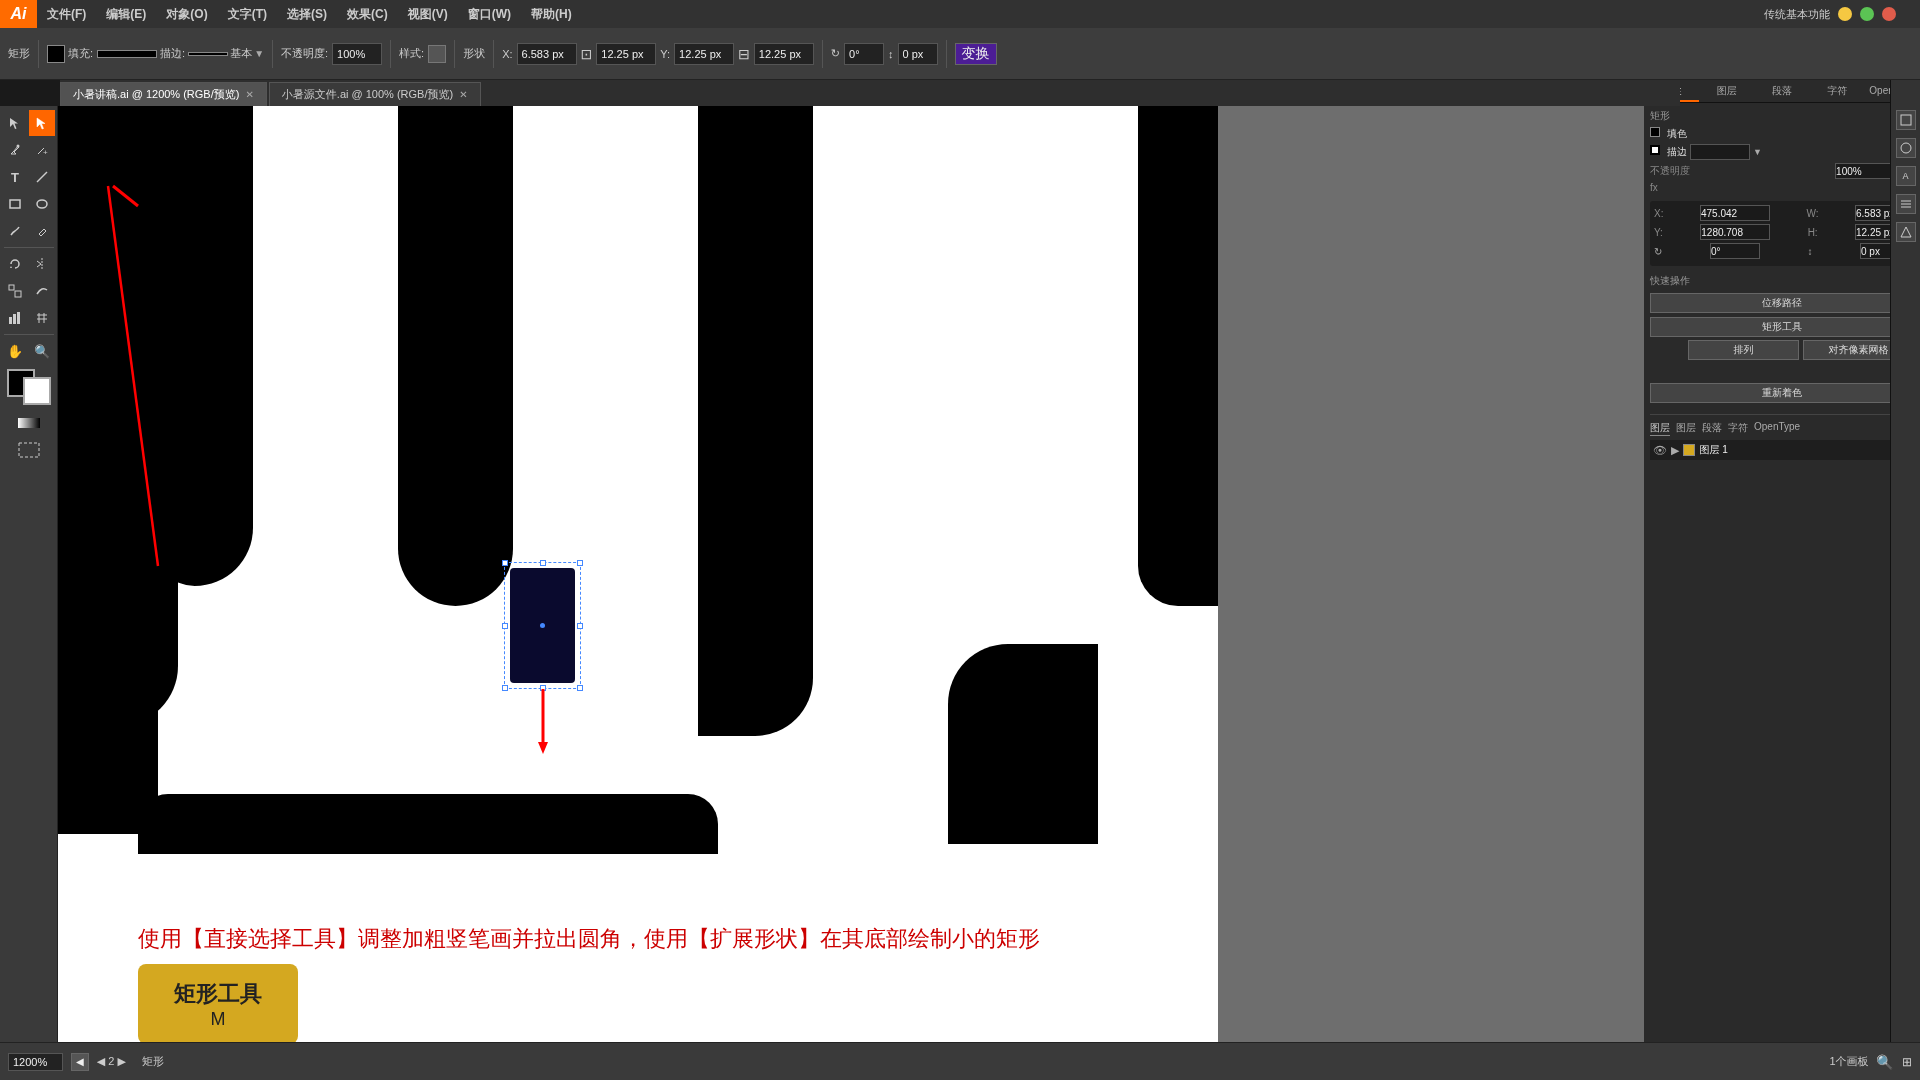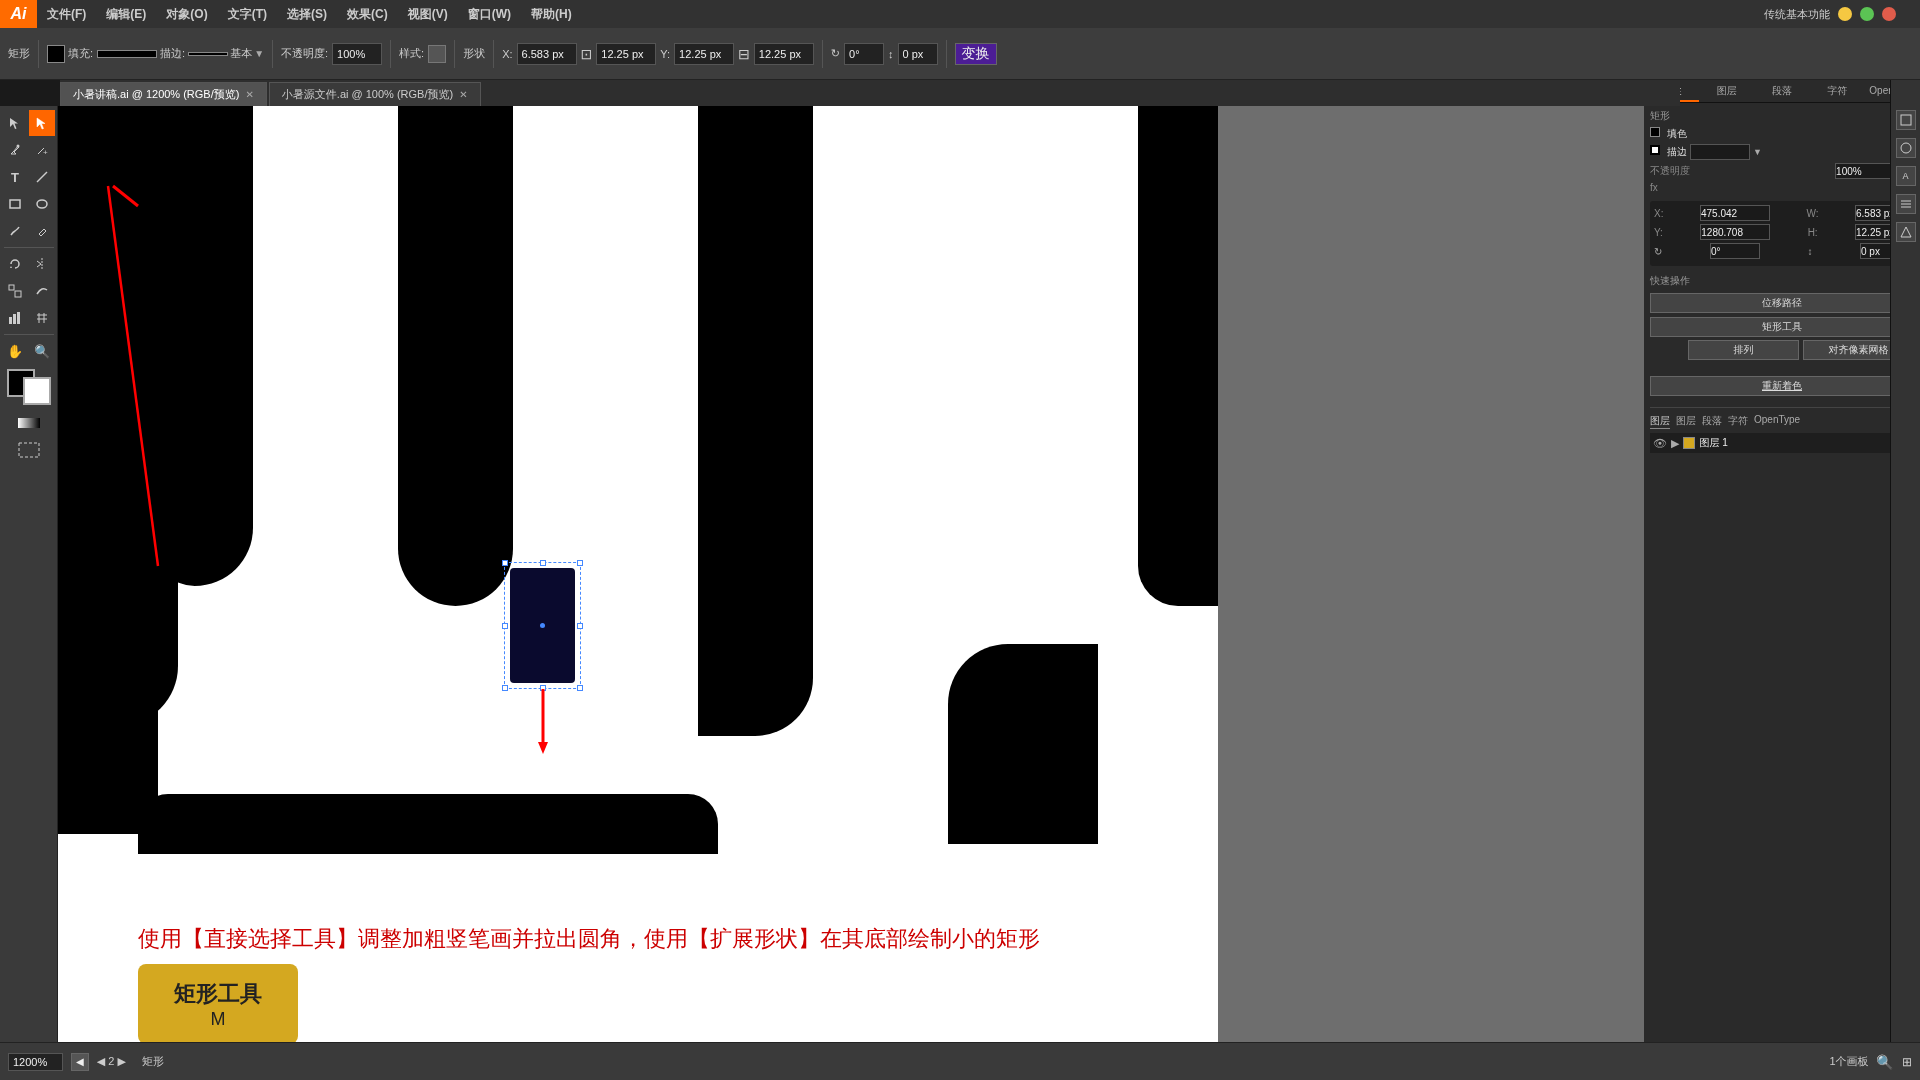--- a/index.html
+++ b/index.html
@@ -505,21 +505,21 @@
     </div>
 
     <div class="ap-section">
       <div class="ap-section-hdr">快速操作</div>
       <button class="ap-btn">位移路径</button>
       <button class="ap-btn">矩形工具</button>
       <div style="display:flex;gap:4px;">
         <button class="ap-btn" style="flex:1;margin-left:38px;">排列</button>
         <button class="ap-btn" style="flex:1;">对齐像素网格</button>
       </div>
-      <button class="ap-btn" style="margin-top:13px;text-decoration:underline;">重新着色</button>
+      <button class="ap-btn" style="margin-top:20px;">重新着色</button>
     </div>
 
     <div class="ap-section" style="border-top:1px solid #444;padding-top:6px;">
       <div style="display:flex;gap:6px;margin-bottom:4px;">
         <span style="color:#ccc;font-size:10px;cursor:pointer;border-bottom:1px solid #888;">图层</span>
         <span style="color:#aaa;font-size:10px;cursor:pointer;">图层</span>
         <span style="color:#aaa;font-size:10px;cursor:pointer;">段落</span>
         <span style="color:#aaa;font-size:10px;cursor:pointer;">字符</span>
         <span style="color:#aaa;font-size:10px;cursor:pointer;">OpenType</span>
       </div>

